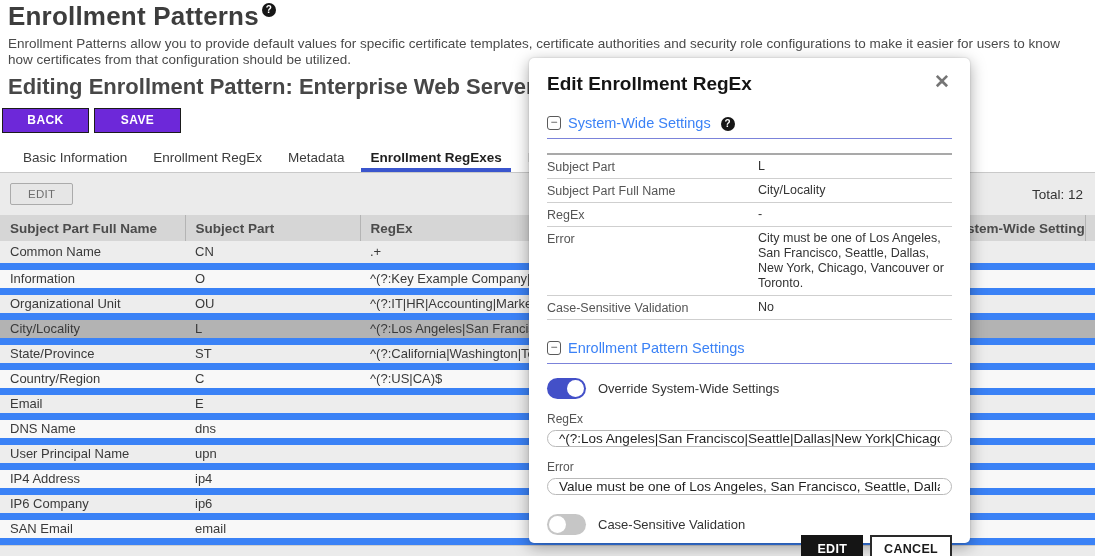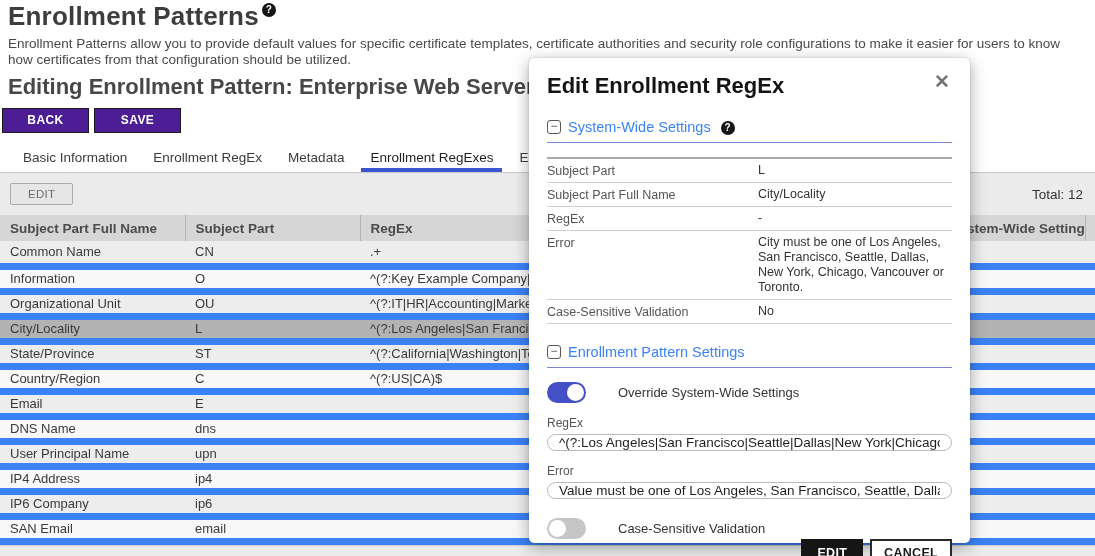--- a/index.html
+++ b/index.html
@@ -18,33 +18,33 @@
     text-align:center; line-height:14px; vertical-align:top; margin-left:3px; margin-top:2px;
   }
   .page-desc {
     padding-left:8px; margin-top:4px; width:1082px;
     font-size:13.5px; line-height:16px; color:#4a4a4a;
   }
   .editing-title { padding-left:8px; margin-top:6px; font-size:22px; color:#474747; }
 
   .action-row { margin:8px 0 0 2px; display:flex; gap:5px; height:25px; }
   .btn-dark {
-    background:#4c1d95; color:#fff; border:1px solid #1b1b1b;
+    background:#6d28d9; color:#fff; border:1px solid #1b1b1b;
     font-size:12px; font-weight:bold; letter-spacing:.4px;
     width:87px; height:25px; text-align:center; line-height:23px; cursor:pointer;
     font-family:"Liberation Sans", sans-serif;
   }
 
   
   .tabs { margin-top:13px; border-bottom:1px solid #c9c9c9; height:27px; display:flex; padding-left:10px; }
   .tab {
     font-size:13.5px; color:#3c3c3c; padding:4px 13px 0 13px; height:26px;
     position:relative; white-space:nowrap; cursor:pointer;
   }
-  .tab.active { font-weight:normal; color:#1f1f1f; }
+  .tab.active { font-weight:bold; color:#1f1f1f; }
   .tab.active::after {
     content:""; position:absolute; left:4px; right:4px; bottom:0; height:4px; background:#3a55cd;
   }
 
   
   .toolbar {
     height:42px; background:#ebebeb; display:flex; align-items:center; justify-content:space-between;
   }
   .edit-btn-toolbar {
     margin-left:10px; background:#e6e6e6; border:1px solid #ababab; border-radius:2px;
@@ -72,37 +72,37 @@
 
   .list-footer { height:23px; background:#ebebeb; border-top:1px solid #cfcfcf; }
 
   
   .modal {
     position:absolute; left:529px; top:58px; width:441px; height:485px;
     background:#fff; border-radius:5px; box-shadow:0 4px 16px rgba(0,0,0,.35), 0 0 2px rgba(0,0,0,.2);
     padding:12px 18px 13px 18px; z-index:10; display:flex; flex-direction:column;
   }
   .modal-head { display:flex; justify-content:space-between; align-items:flex-start; }
-  .modal-title { font-size:22px; font-weight:bold; color:#141414; padding-top:3px; }
+  .modal-title { font-size:19px; font-weight:bold; color:#141414; padding-top:3px; }
   .modal-close { font-size:19px; font-weight:bold; color:#757575; cursor:pointer; line-height:19px; padding:2px 2px; }
 
   .section-head { display:flex; align-items:center; gap:7px; margin-top:20px; }
   .collapse-box {
     width:14px; height:14px; border:1px solid #5a5a5a; border-radius:3px;
     font-size:12px; line-height:11px; text-align:center; color:#5a5a5a; cursor:pointer;
   }
   .section-title { font-size:14.5px; color:#3b82f6; }
   .section-rule { margin-top:7px; border-bottom:1px solid #7b83da; }
 
   .info-table { margin-top:14px; border-top:2px solid #a9a9a9; }
   .info-row { display:flex; border-bottom:1px solid #cfcfcf; padding:4px 0; }
   .info-label { width:211px; flex:none; font-size:12.5px; color:#555; padding-top:1px; }
   .info-value { flex:1; font-size:12.5px; color:#333; line-height:15px; }
 
-  .toggle-row { display:flex; align-items:center; gap:32px; margin-top:14px; }
+  .toggle-row { display:flex; align-items:center; gap:12px; margin-top:14px; }
   .toggle {
     width:39px; height:21px; border-radius:11px; position:relative; flex:none; cursor:pointer;
   }
   .toggle.on  { background:#4350c8; }
   .toggle.off { background:#c6c6c6; }
   .toggle .knob {
     position:absolute; top:2px; width:17px; height:17px; border-radius:50%; background:#fff;
   }
   .toggle.on  .knob { right:2px; }
   .toggle.off .knob { left:2px; }

